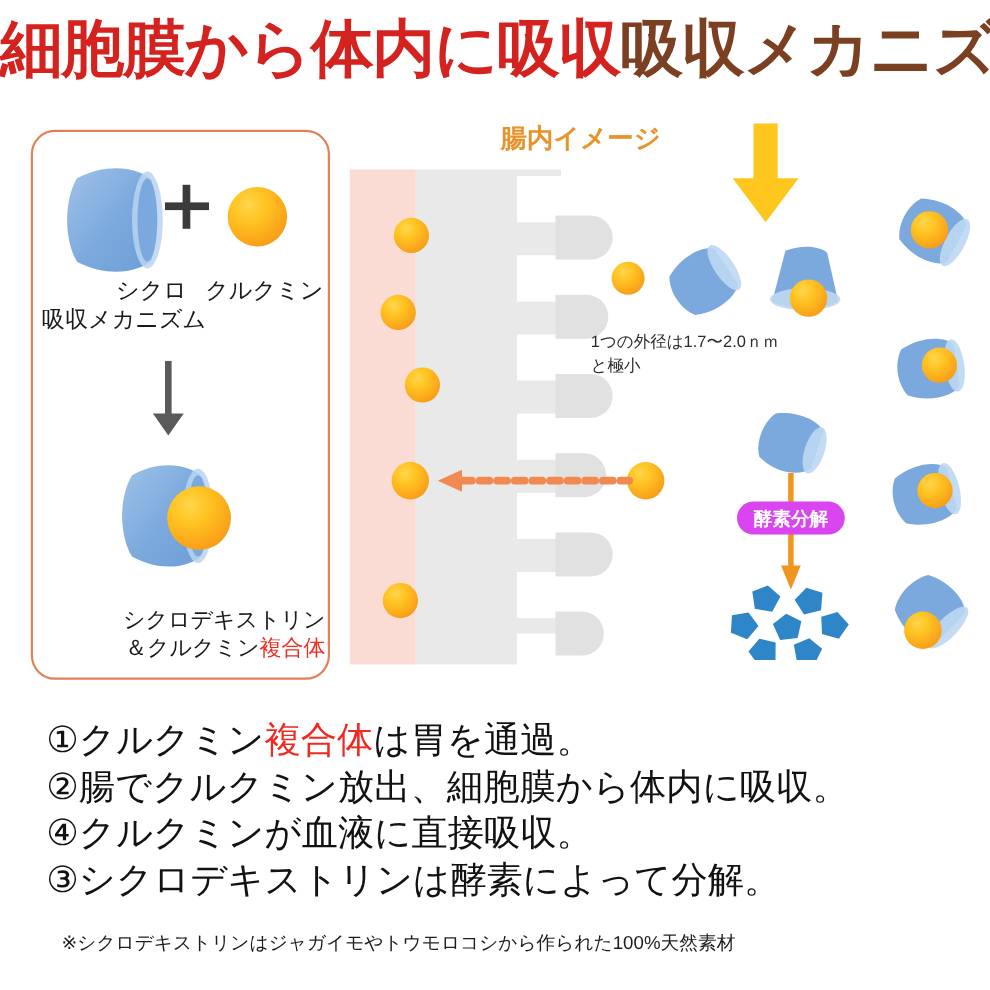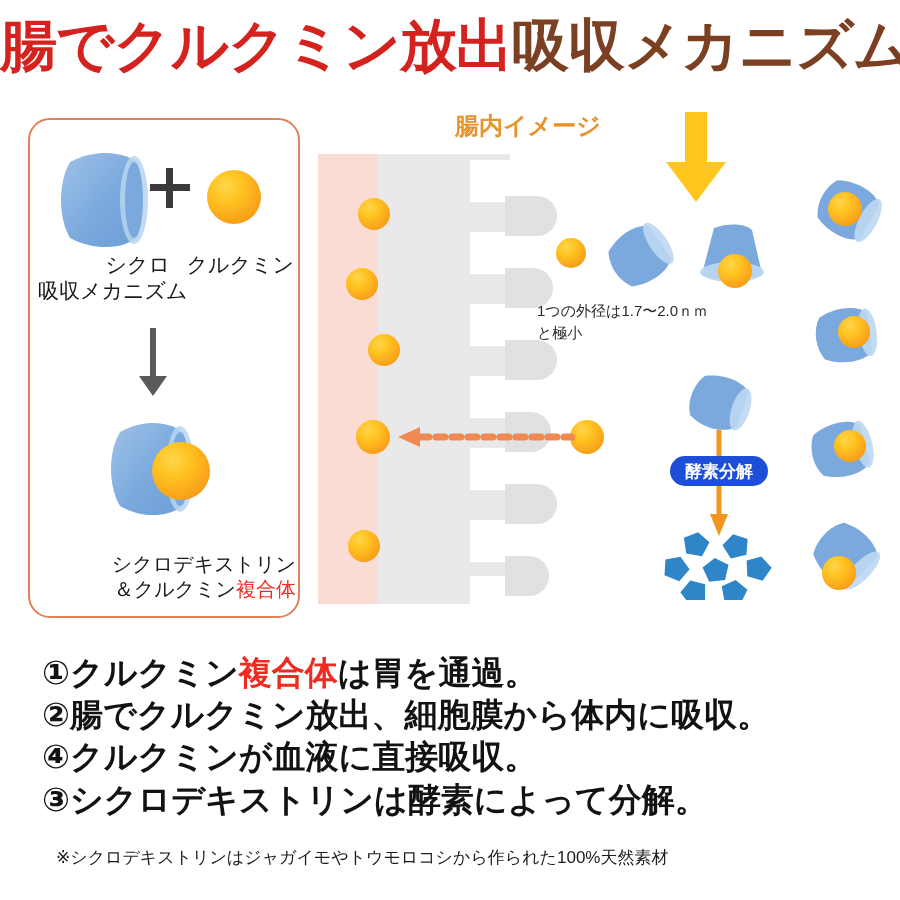--- a/index.html
+++ b/index.html
@@ -66,39 +66,39 @@
 
   
   .sphere{
     border-radius:50%;
     background:radial-gradient(circle at 36% 30%, #ffd64d 0%, #ffc422 30%, #fba91c 62%, #f08c12 100%);
   }
 
   
   #enzyme-pill{
     left:670px;top:456px;width:98px;height:30px;border-radius:15px;
-    background:#1d4ed8;color:#fff;font-size:17px;font-weight:bold;
+    background:#d946ef;color:#fff;font-size:17px;font-weight:bold;
     display:flex;align-items:center;justify-content:center;white-space:nowrap;
   }
 
   
   #steps{
     left:42px;top:652px;width:840px;
-    font-size:33px;line-height:1.28;color:#121212;white-space:nowrap;font-weight:bold;
+    font-size:33px;line-height:1.28;color:#121212;white-space:nowrap;
   }
   #steps .red{color:#ee2a21;}
   #footnote{
     left:56px;top:846px;font-size:17px;color:#1c1c1c;white-space:nowrap;
   }
 </style>
 </head>
 <body>
 
 <div class="abs" id="title">
-  <span class="red">腸でクルクミン放出</span><span class="brown">吸収メカニズム</span>
+  <span class="red">細胞膜から体内に吸収</span><span class="brown">吸収メカニズム</span>
 </div>
 
 <div class="abs" id="left-panel"></div>
 
 <svg class="abs" style="left:48px;top:140px;" width="120" height="120" viewBox="0 0 120 120">
   <defs>
     <linearGradient id="cdg" x1="0" y1="0" x2="1" y2="1">
       <stop offset="0%" stop-color="#9fc2e8"></stop>
         <stop offset="55%" stop-color="#7ba9dd"></stop>
       <stop offset="100%" stop-color="#6c9ed6"></stop>

